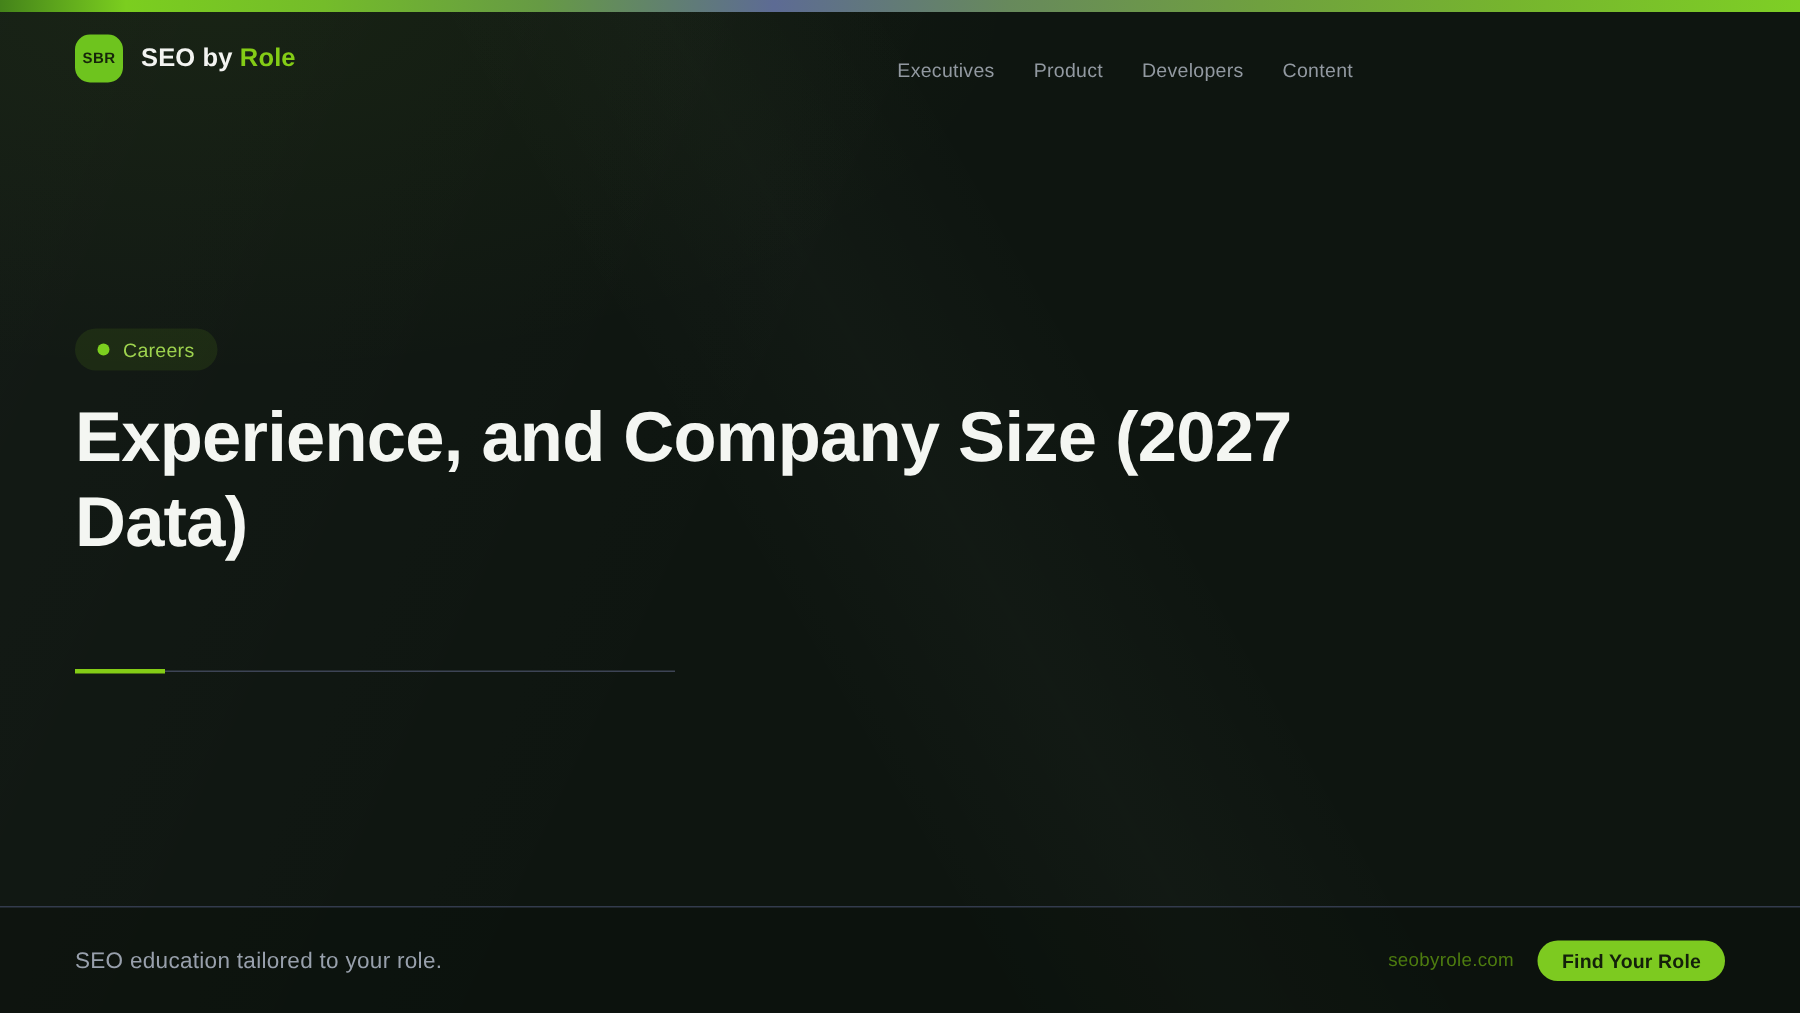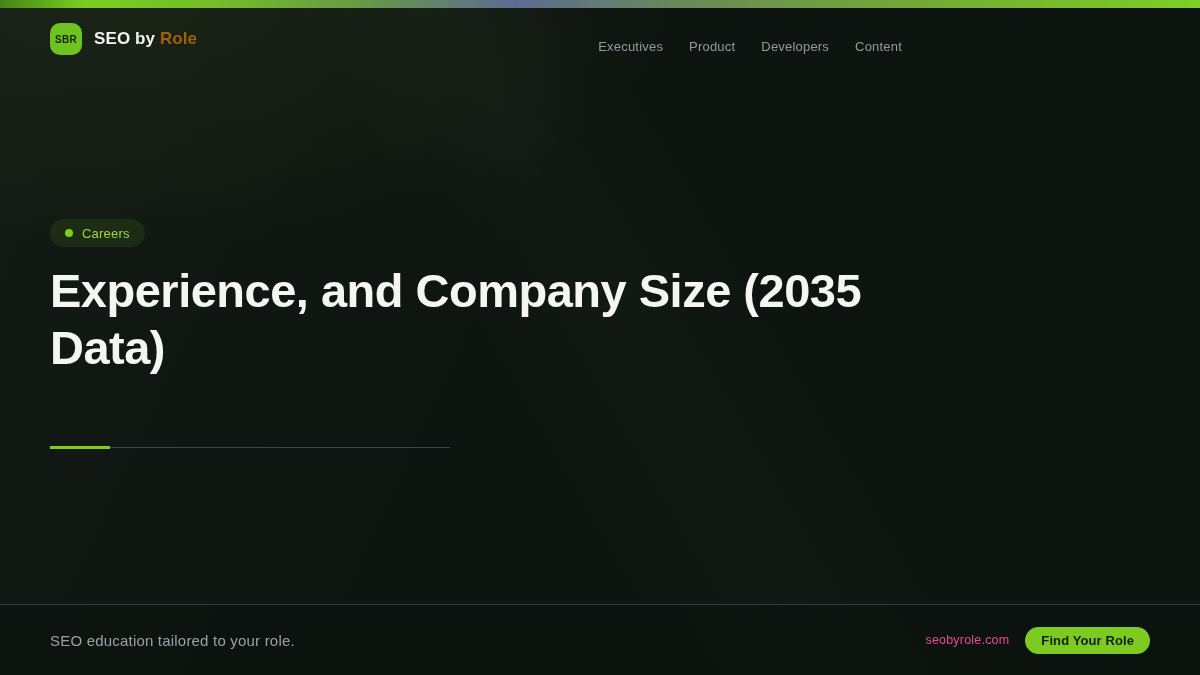--- a/index.html
+++ b/index.html
@@ -29,21 +29,21 @@
     display:flex;align-items:center;justify-content:space-between;
     padding:0 50px;box-sizing:border-box;
   }
   .brand{display:flex;align-items:center;gap:12px;}
   .logo-square{
     width:32px;height:32px;border-radius:10px;background:#6ec41e;
     display:flex;align-items:center;justify-content:center;
     color:#16250a;font-size:10px;font-weight:700;letter-spacing:0.3px;
   }
   .brand-name{font-size:17px;font-weight:700;color:#f3f4f1;letter-spacing:0.1px;}
-  .brand-name .accent{color:#a16207;}
+  .brand-name .accent{color:#84cc16;}
   .nav{display:flex;align-items:center;gap:26px;}
   .nav-item{font-size:13px;color:#9299a1;cursor:pointer;letter-spacing:0.2px;margin-top:15px;}
 
   
   .badge{
     position:absolute;left:50px;top:219px;height:28px;
     display:inline-flex;align-items:center;gap:9px;
     padding:0 15px;border-radius:999px;
     background:rgba(124,207,31,0.10);
     box-sizing:border-box;
@@ -67,21 +67,21 @@
   
   .footer{
     position:absolute;left:0;bottom:0;width:1200px;height:71px;
     border-top:1px solid #333b4d;
     display:flex;align-items:center;justify-content:space-between;
     padding:0 50px;box-sizing:border-box;
     background:rgba(10,14,10,0.35);
   }
   .footer-tagline{font-size:15px;color:#98a0ac;letter-spacing:0.2px;}
   .footer-right{display:flex;align-items:center;gap:16px;}
-  .footer-domain{font-size:12.5px;color:#ec4899;letter-spacing:0.2px;}
+  .footer-domain{font-size:12.5px;color:#4d7c0f;letter-spacing:0.2px;}
   .cta-button{
     height:27px;padding:2px 16px;border:none;border-radius:14px;
     background:#7dca20;color:#13200a;font-family:"Liberation Sans",sans-serif;
     font-size:13px;font-weight:700;display:flex;align-items:center;
     cursor:pointer;letter-spacing:0.1px;
   }
 </style>
 </head>
 <body>
 
@@ -101,21 +101,21 @@
     <span class="nav-item">Content</span>
   </nav>
 </header>
 
 <div class="badge">
   <span class="badge-dot"></span>
   <span class="badge-label">Careers</span>
 </div>
 
 <h1 class="hero-title">
-  <div>Experience, and Company Size (2035</div>
+  <div>Experience, and Company Size (2027</div>
   <div>Data)</div>
 </h1>
 
 <div class="divider">
   <div class="divider-accent"></div>
 </div>
 
 <footer class="footer">
   <span class="footer-tagline">SEO education tailored to your role.</span>
   <div class="footer-right">

